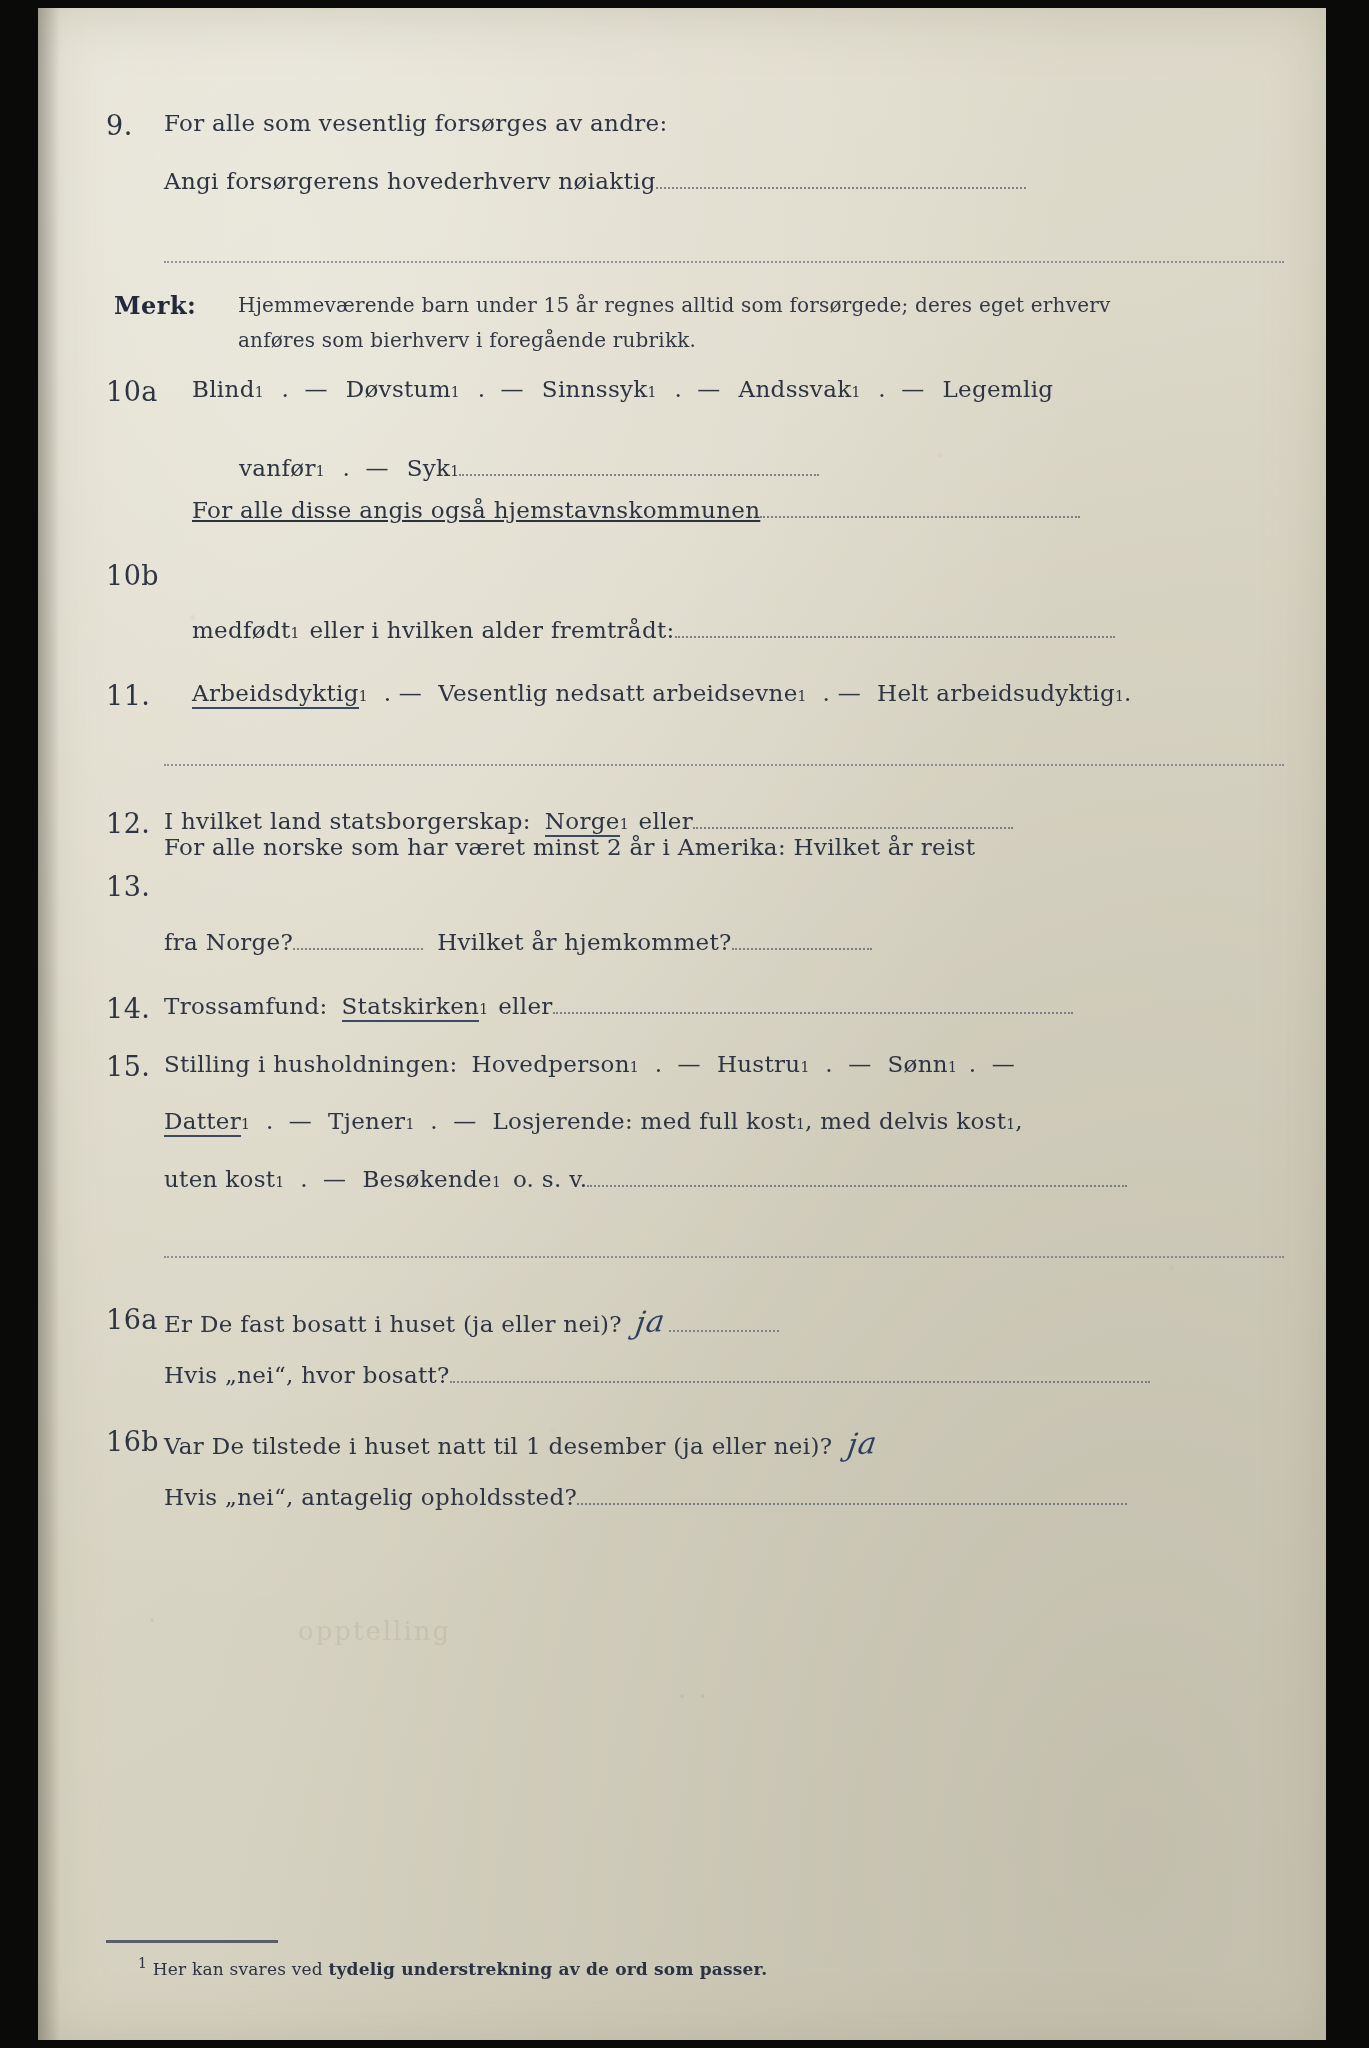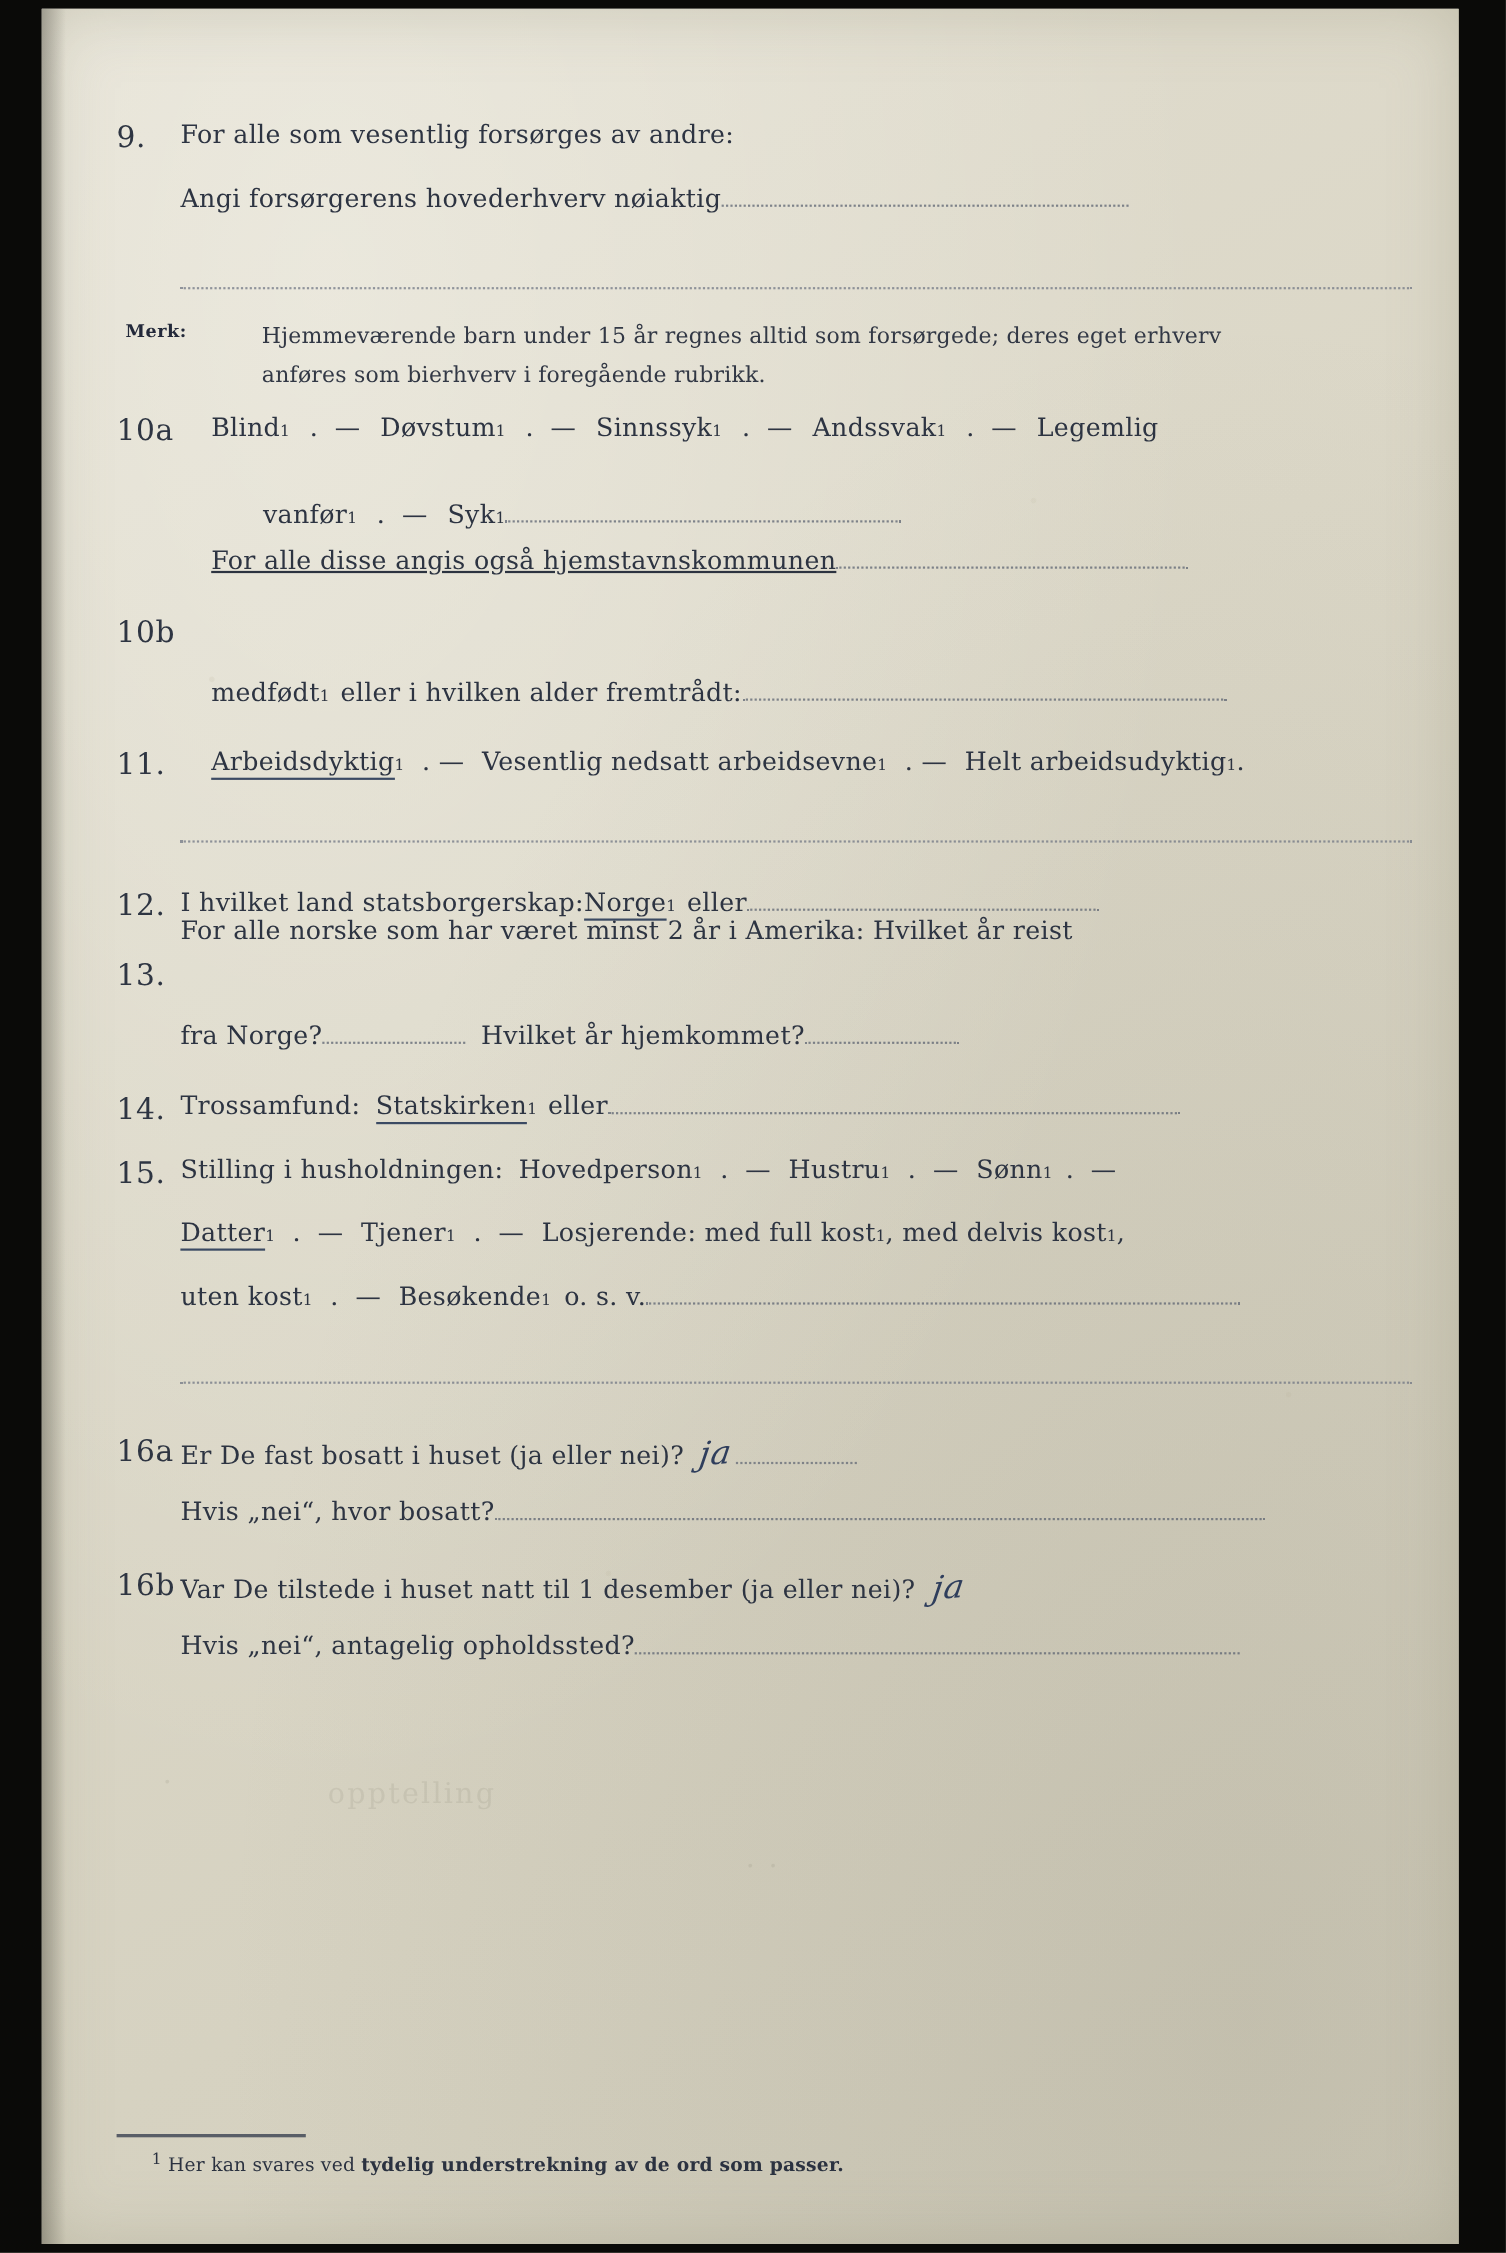--- a/index.html
+++ b/index.html
@@ -50,21 +50,21 @@
     font-size:23px;
     color:#2d3442;
     letter-spacing:0.3px;
   }
   .small {
     font-size:20px;
     color:#323845;
     letter-spacing:0.2px;
   }
   .merk {
-    font-size:16px;
+    font-size:24px;
     font-weight:bold;
     color:#23293a;
     letter-spacing:0.5px;
   }
   .sup { font-size:14px; vertical-align:super; }
   .dots {
     display:inline-block;
     border-bottom:2px dotted #5d6472;
     height:1px;
     vertical-align:bottom;
@@ -196,21 +196,21 @@
       <span class="txt" style="padding:0 16px;">.&nbsp;—</span>
       <span class="txt">Helt arbeidsudyktig</span>
         <span class="sup">1</span>
       <span class="txt">.</span>
     </div>
     <div class="hr" style="left:126px; top:756px; width:1120px;"></div>
 
     <div class="num" style="left:68px; top:800px;">12.</div>
     <div class="row" style="left:126px; top:800px;">
       <span class="txt">I hvilket land statsborgerskap:</span>
-      <span class="txt under" style="">Norge</span>
+      <span class="txt under" style="margin-left:14px;">Norge</span>
         <span class="sup">1</span>
       <span class="txt" style="padding-left:10px;">eller</span>
       <span class="dots" style="width:320px;"></span>
     </div>
 
     <div class="num" style="left:68px; top:863px;">13.</div>
     <div class="row" style="left:126px; top:826px;">
       <span class="txt">For alle norske som har været minst 2 år i Amerika: Hvilket år reist</span>
     </div>
     <div class="row" style="left:126px; top:921px;">

